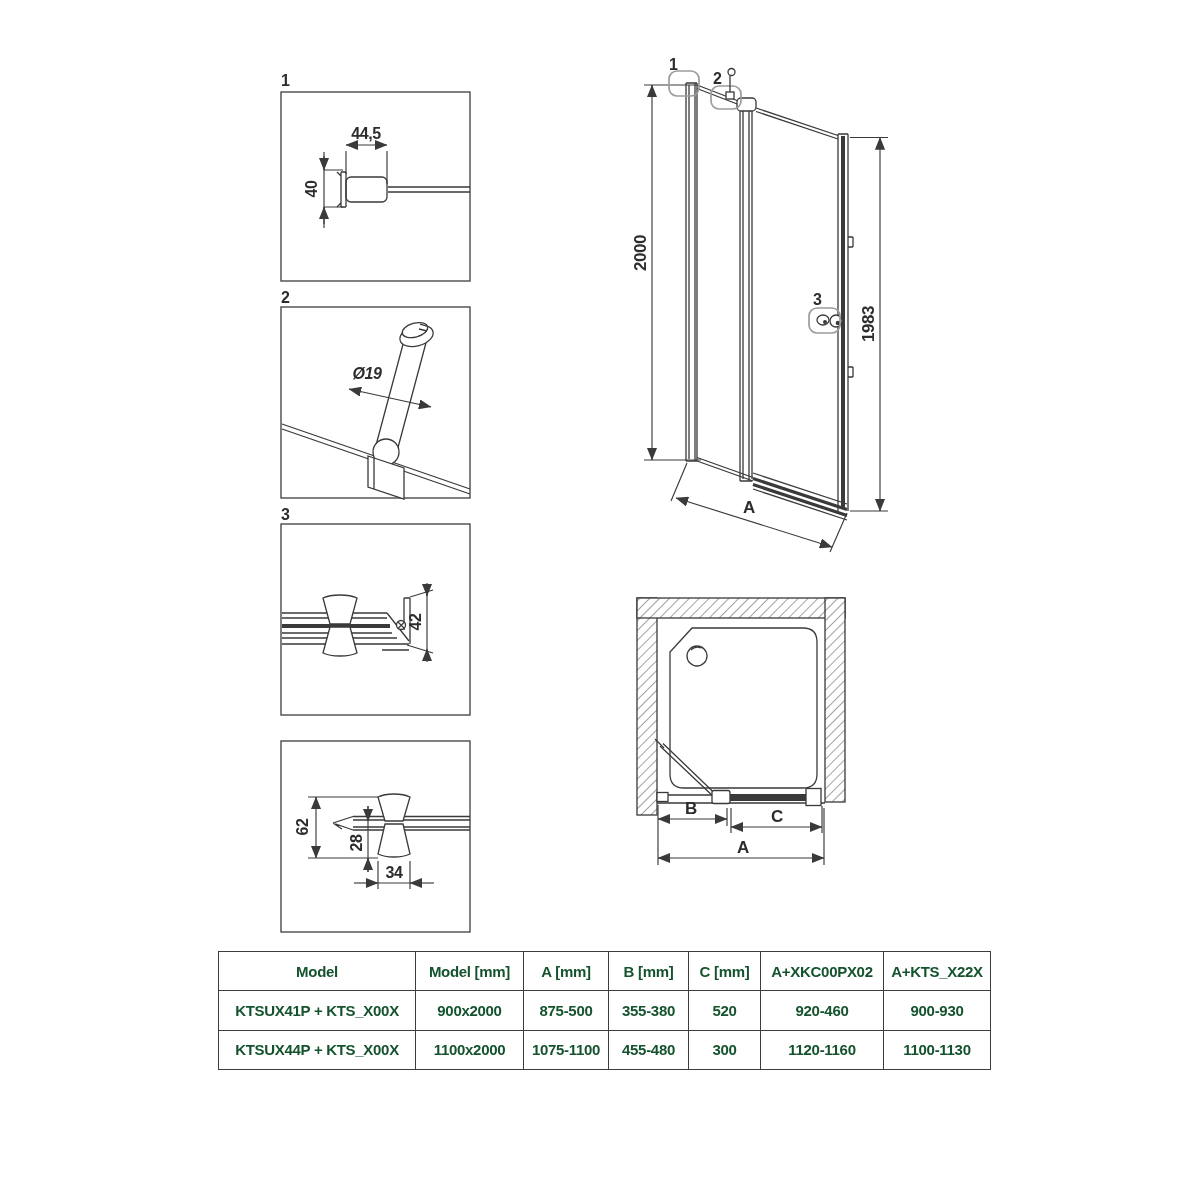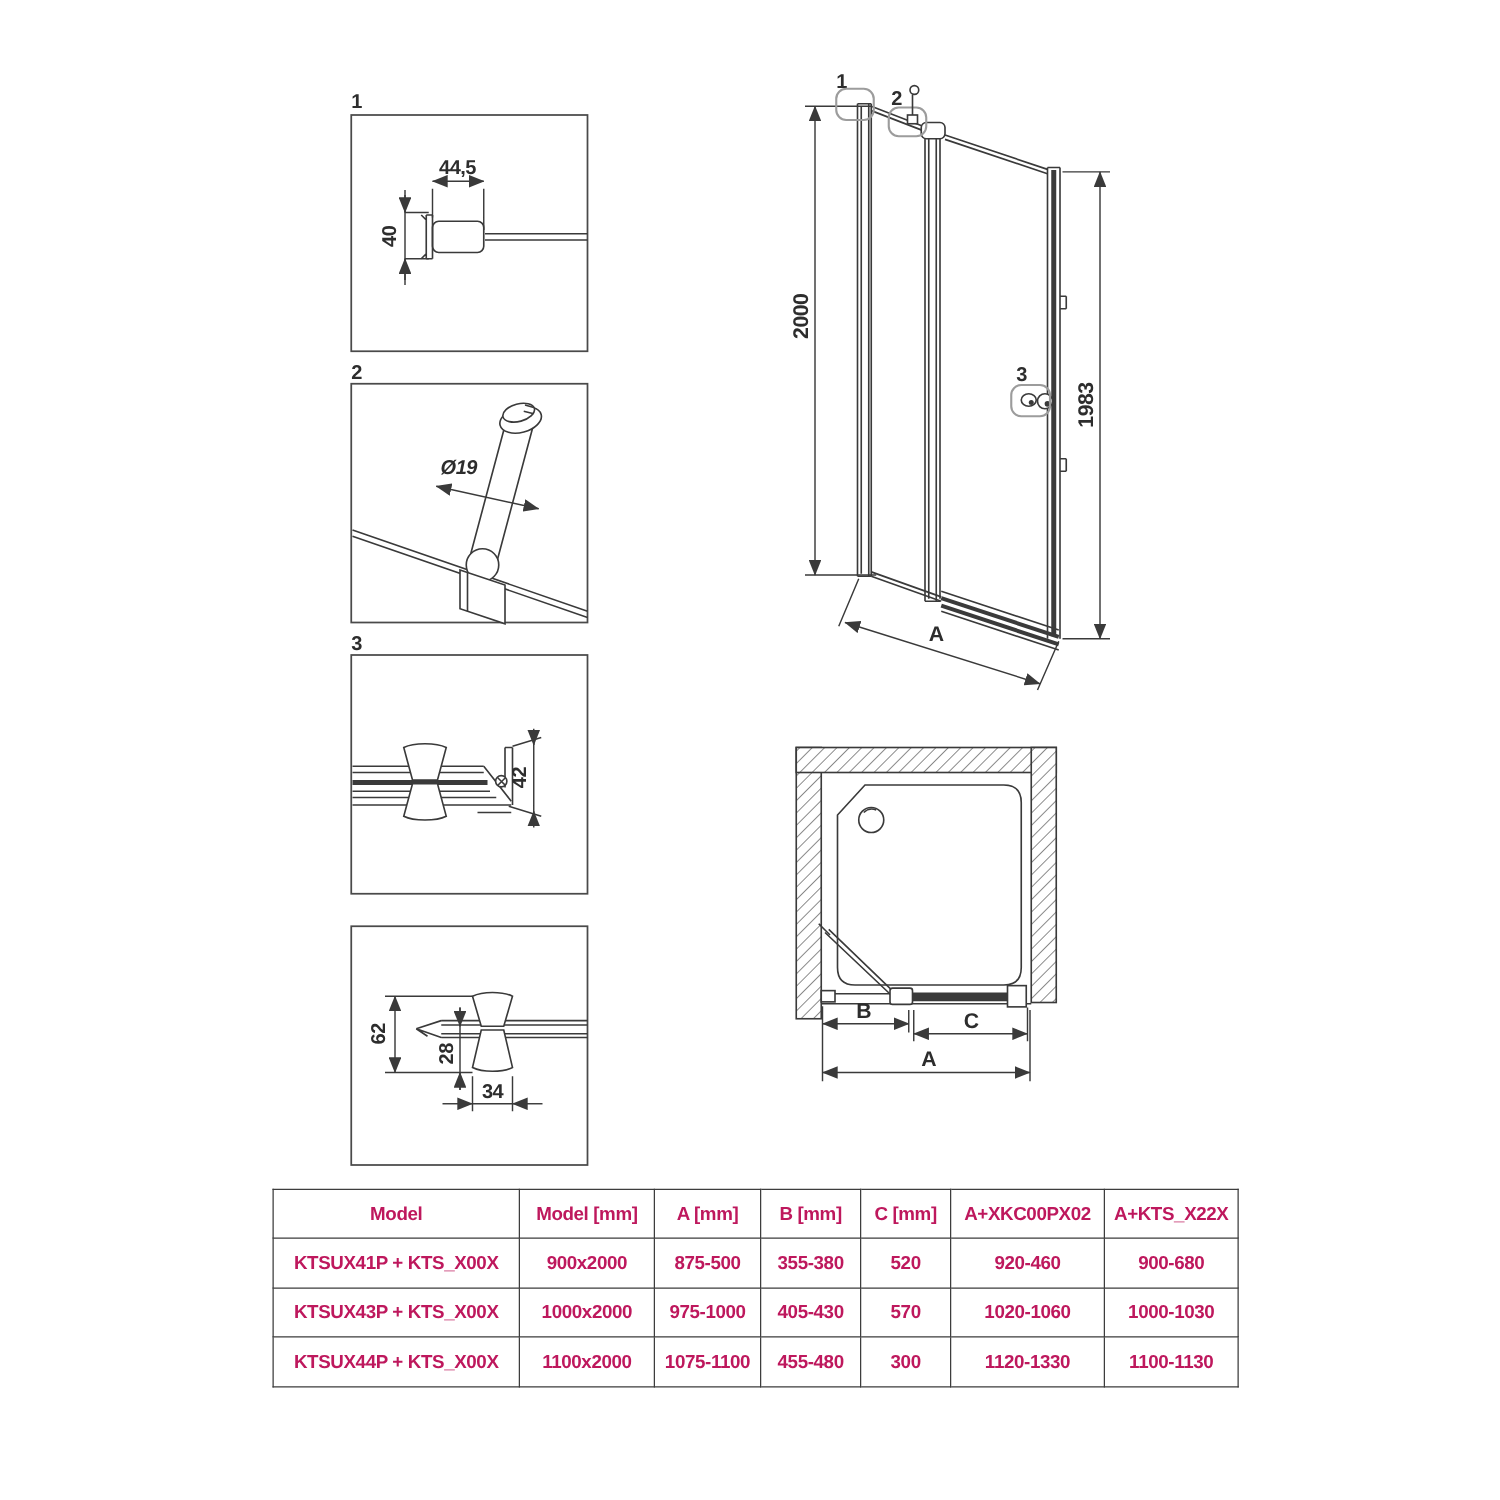--- a/index.html
+++ b/index.html
@@ -19,21 +19,21 @@
   
   .t   {font:700 16px "Liberation Sans",sans-serif;fill:#2d2d2d;letter-spacing:-0.4px;}
   .tbig{font:700 17px "Liberation Sans",sans-serif;fill:#2d2d2d;letter-spacing:-0.4px;}
   .tit {font-style:italic;}
 
   
   .spec{position:absolute;left:218px;top:951px;}
   .spec table{border-collapse:collapse;table-layout:fixed;}
   .spec td,.spec th{border:1.6px solid #3d3d3d;height:38.4px;padding:0;
         text-align:center;vertical-align:middle;
-        font:700 15px "Liberation Sans",sans-serif;color:#be185d;letter-spacing:-0.3px;
+        font:700 15px "Liberation Sans",sans-serif;color:#14532d;letter-spacing:-0.3px;
         white-space:nowrap;overflow:hidden;}
   .c0{width:197px}.c1{width:108px}.c2{width:85px}.c3{width:80px}
   .c4{width:72px}.c5{width:123px}.c6{width:107px}
 </style>
 </head>
 <body>
 
 <div class="canvas">
 
 <svg class="drawing" width="1200" height="1200" viewBox="0 0 1200 1200">
@@ -218,37 +218,28 @@
       </tr>
     </thead>
     <tbody>
       <tr>
         <td>KTSUX41P + KTS_X00X</td>
         <td>900x2000</td>
         <td>875-500</td>
         <td>355-380</td>
         <td>520</td>
         <td>920-460</td>
-        <td>900-680</td>
-      </tr>
-      <tr>
-        <td>KTSUX43P + KTS_X00X</td>
-        <td>1000x2000</td>
-        <td>975-1000</td>
-        <td>405-430</td>
-        <td>570</td>
-        <td>1020-1060</td>
-        <td>1000-1030</td>
+        <td>900-930</td>
       </tr>
       <tr>
         <td>KTSUX44P + KTS_X00X</td>
         <td>1100x2000</td>
         <td>1075-1100</td>
         <td>455-480</td>
         <td>300</td>
-        <td>1120-1330</td>
+        <td>1120-1160</td>
         <td>1100-1130</td>
       </tr>
     </tbody>
   </table>
 </div>
 
 </div>
 
 </body></html>

